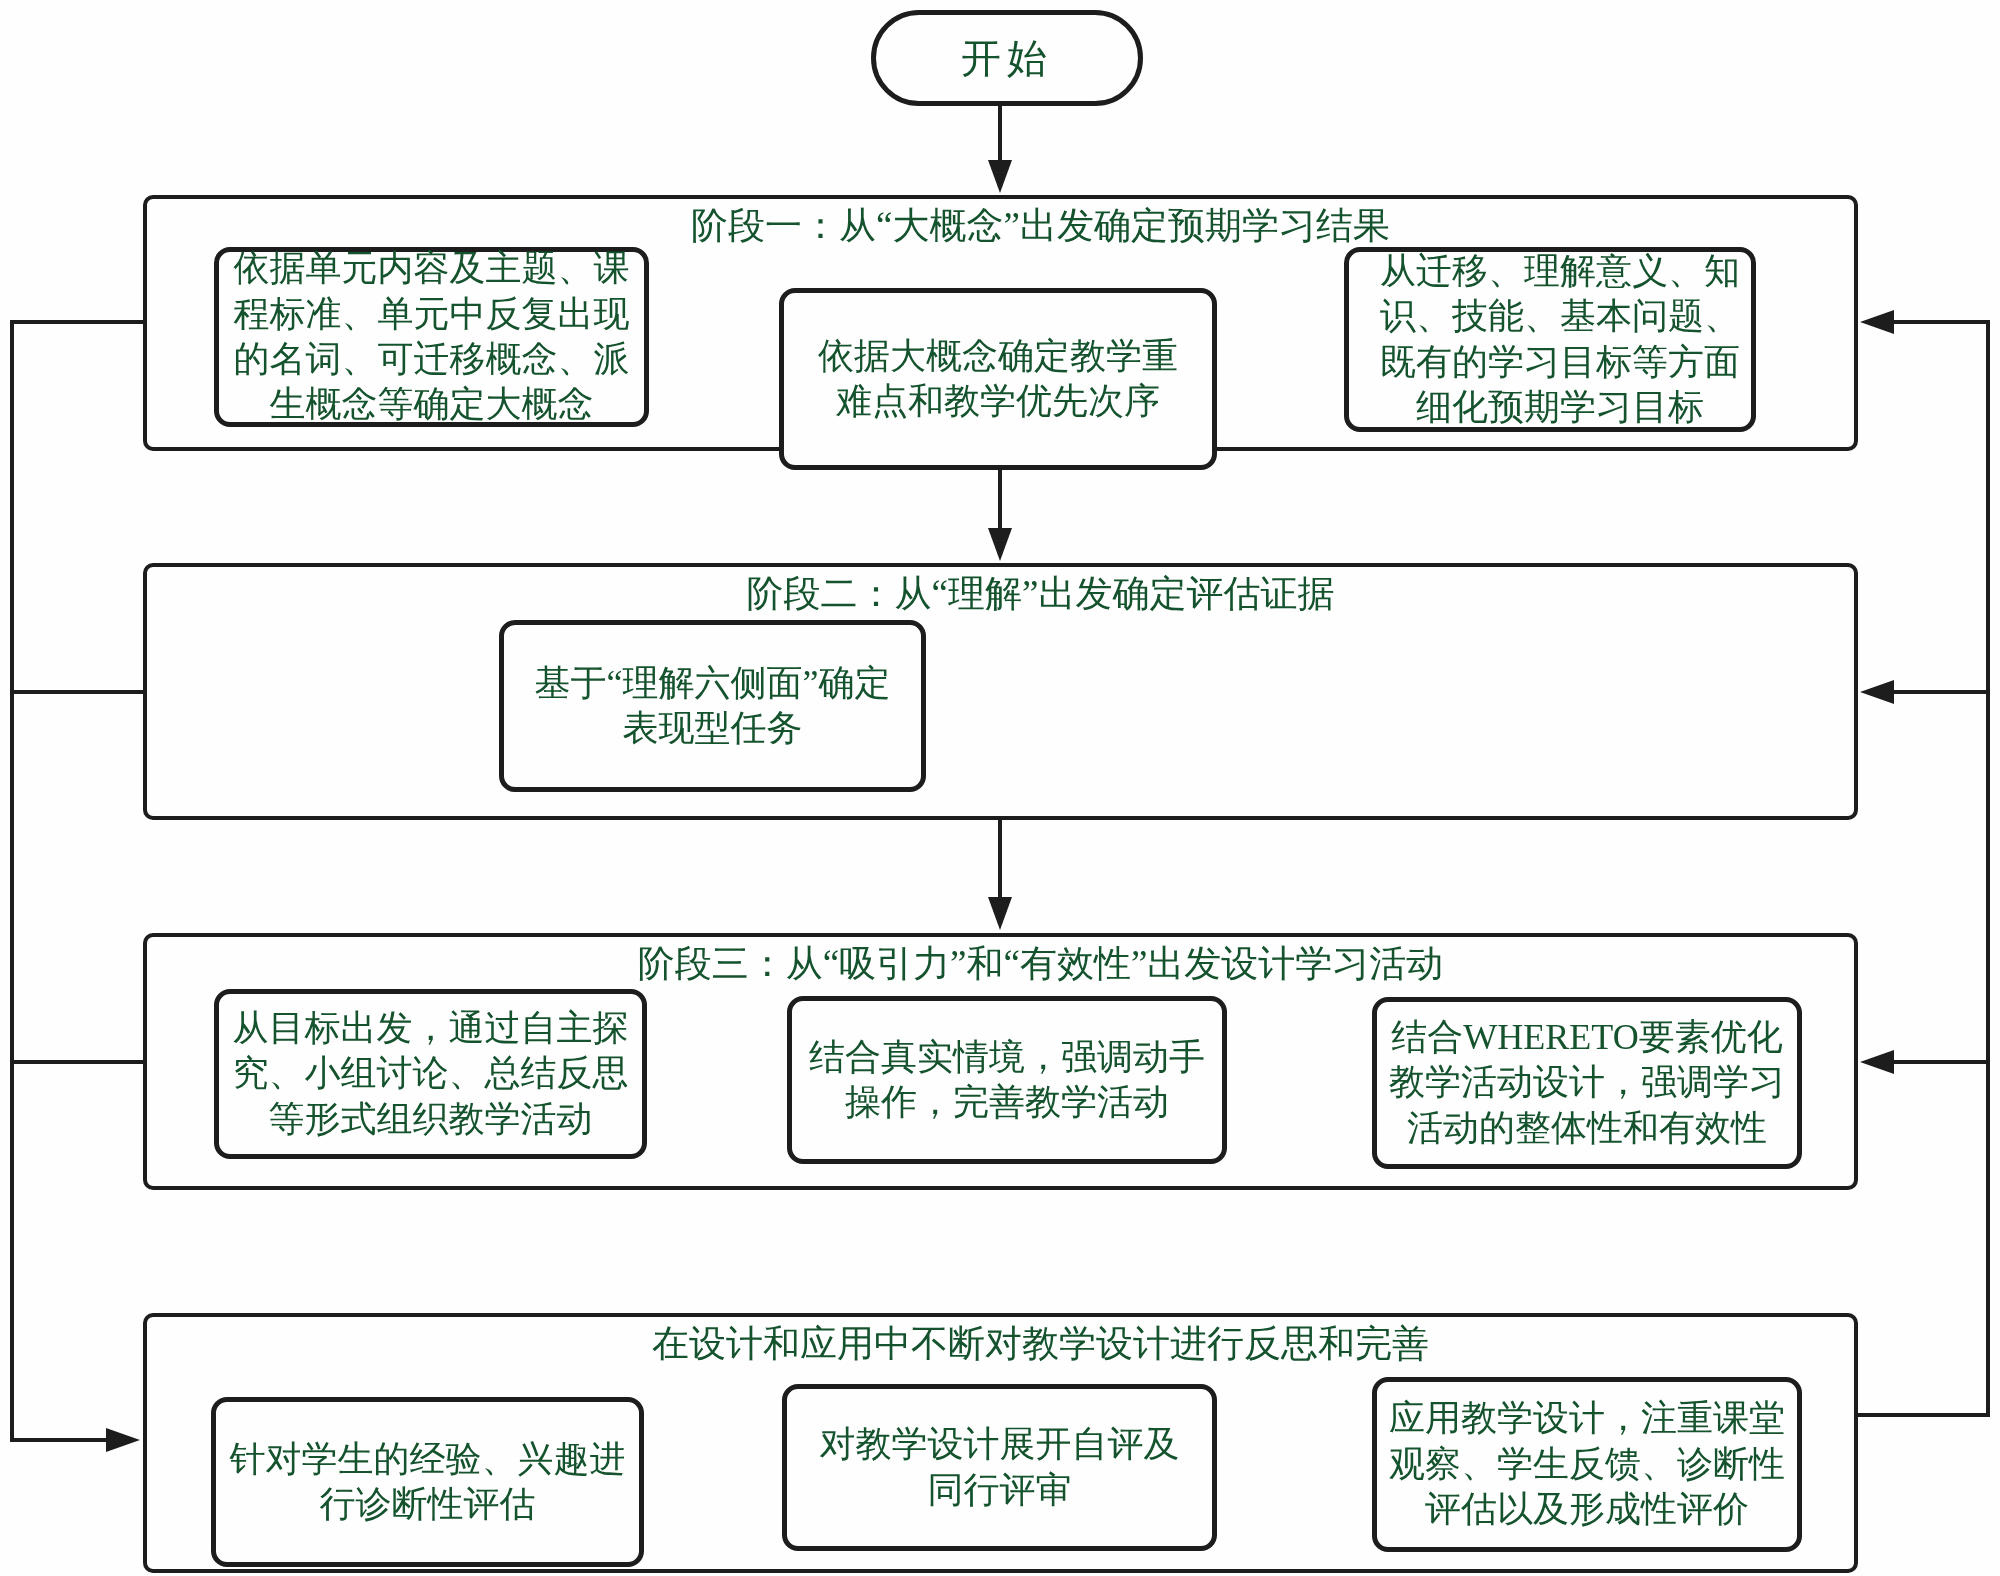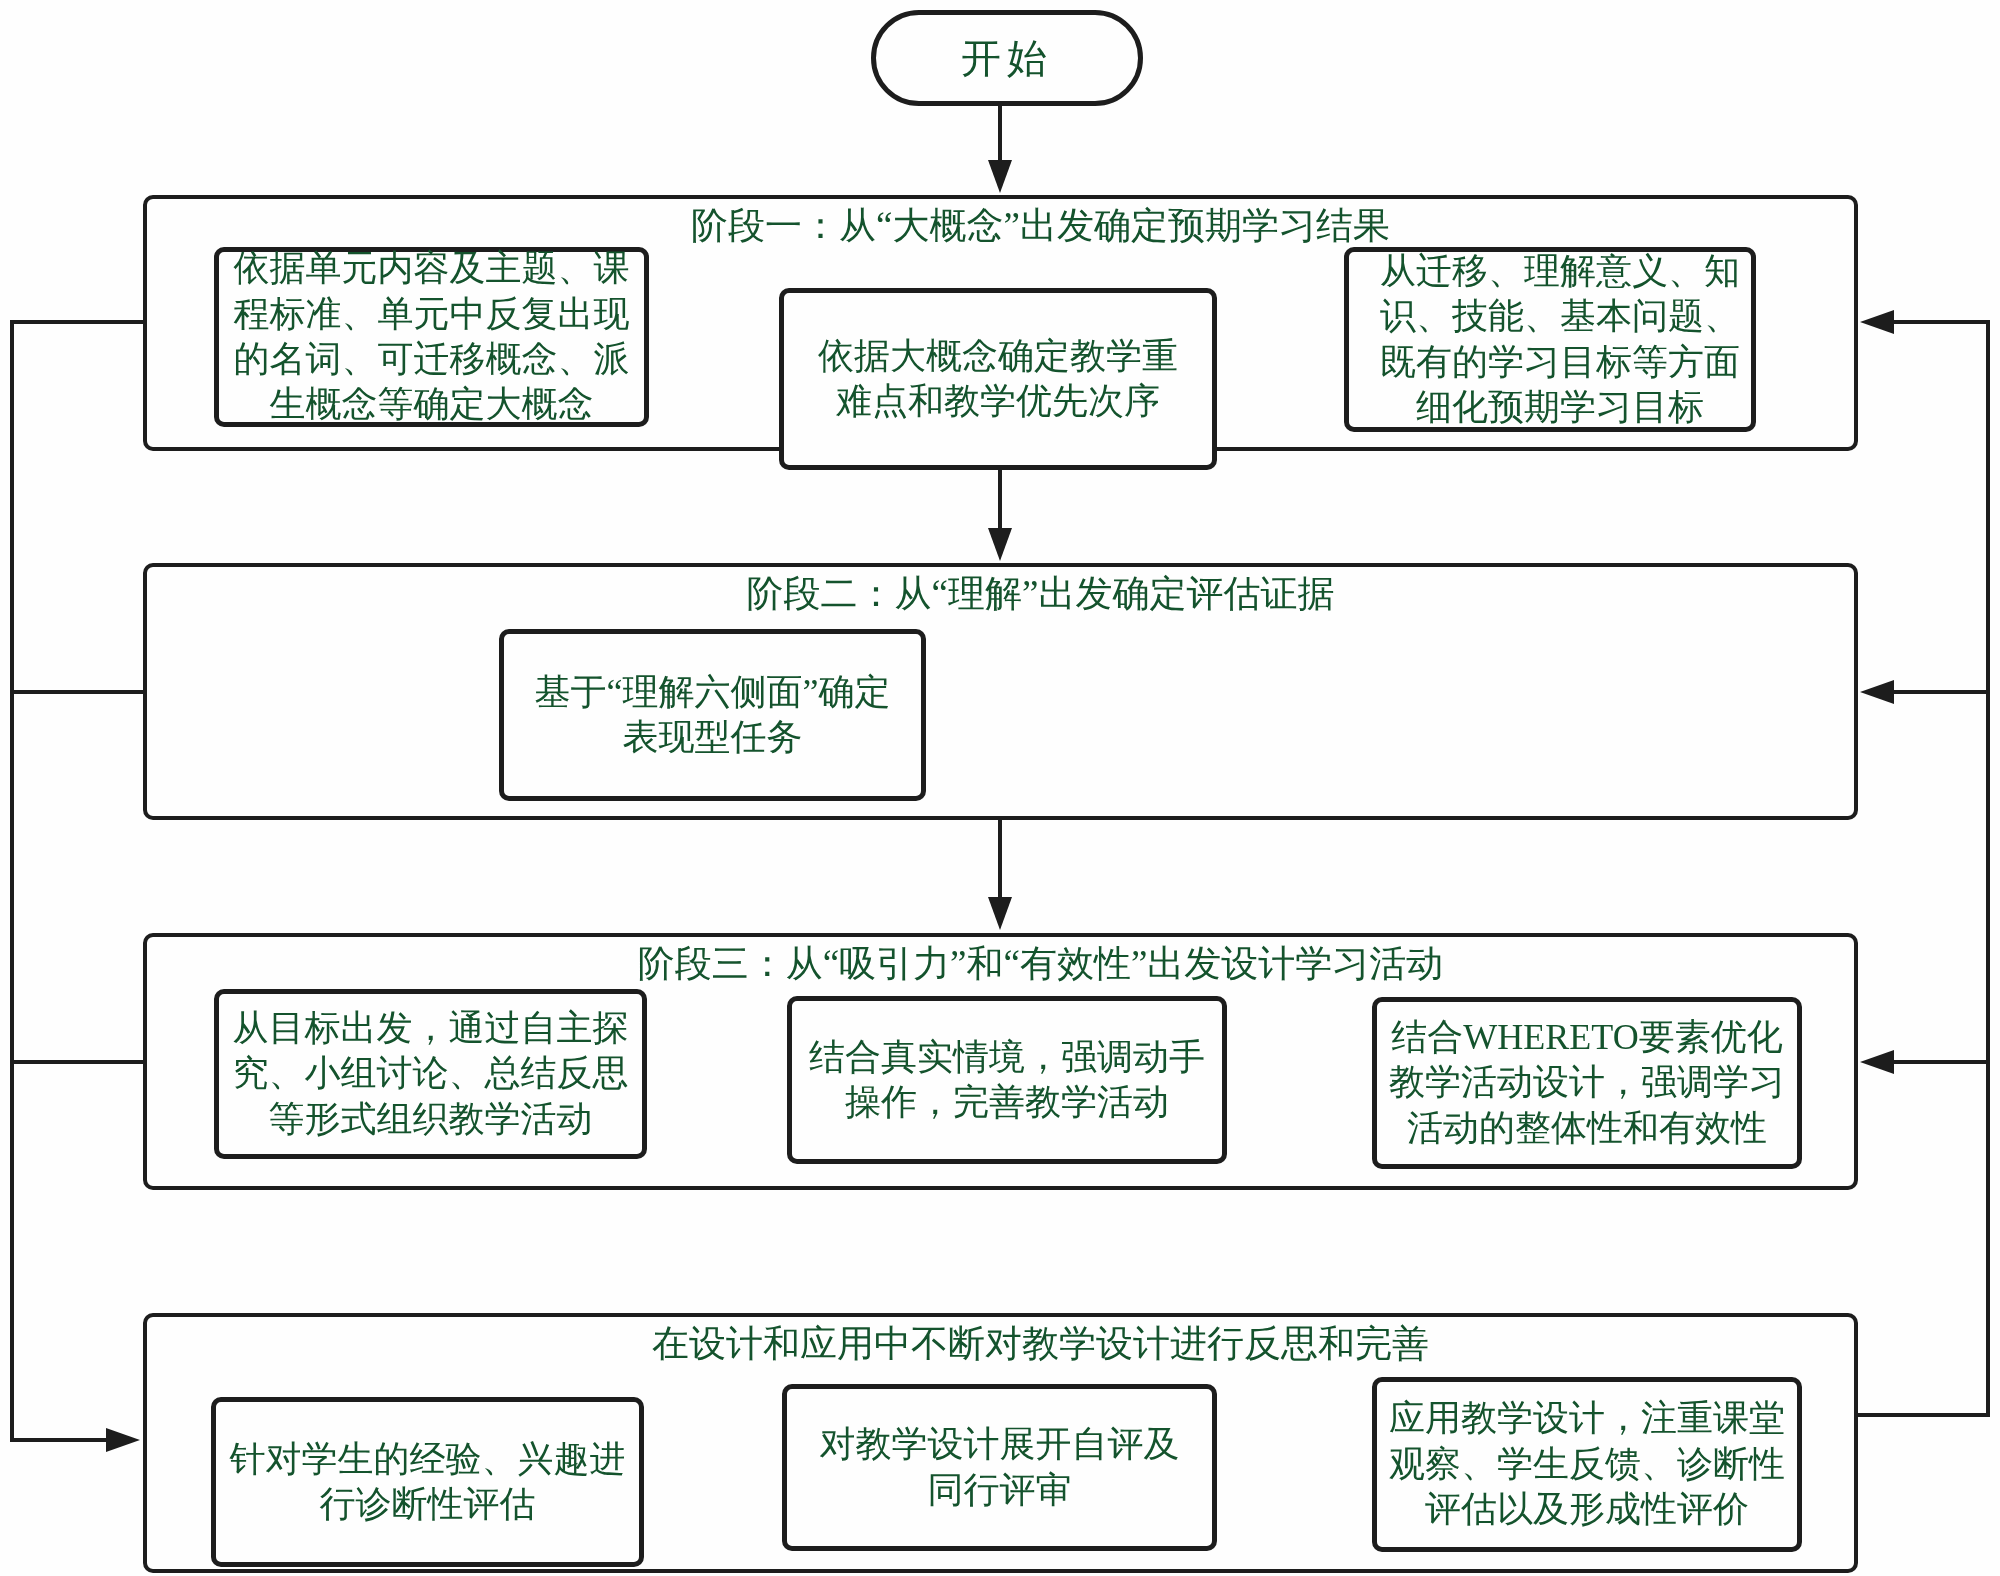--- a/index.html
+++ b/index.html
@@ -50,36 +50,36 @@
     width: 100%;
     text-align: center;
     font-size: 37px;
     line-height: 1.15;
     white-space: nowrap;
     padding-left: 40px;
   }
   .node {
     position: absolute;
     border: 5px solid #1d1d1d;
-    border-radius: 10px;
+    border-radius: 16px;
     background: #fefefe;
     display: flex; align-items: center; justify-content: center;
     text-align: center;
     font-size: 36px;
     line-height: 1.26;
     white-space: pre-line;
     box-sizing: border-box;
     padding: 0 8px;
   }
   
   .s1-n1 { left: 67px;   top: 48px; width: 435px; height: 180px; }
   .s1-n2 { left: 632px;  top: 49px; width: 438px; height: 182px; margin-top: 40px; }
   .s1-n3 { left: 1197px; top: 48px; width: 412px; height: 185px; padding-left: 28px; }
   
-  .s2-n1 { left: 352px;  top: 62px; width: 427px; height: 172px; }
+  .s2-n1 { left: 352px;  top: 53px; width: 427px; height: 172px; }
   .s2-n2 { left: 924px;  top: 57px; width: 436px; height: 175px; }
   
   .s3-n1 { left: 67px;   top: 52px; width: 433px; height: 170px; }
   .s3-n2 { left: 640px;  top: 59px; width: 440px; height: 168px; }
   .s3-n3 { left: 1225px; top: 60px; width: 430px; height: 172px; }
   
   .s4-n1 { left: 64px;   top: 80px; width: 433px; height: 170px; }
   .s4-n2 { left: 635px;  top: 67px; width: 435px; height: 167px; }
   .s4-n3 { left: 1225px; top: 60px; width: 430px; height: 175px; }
 </style>

